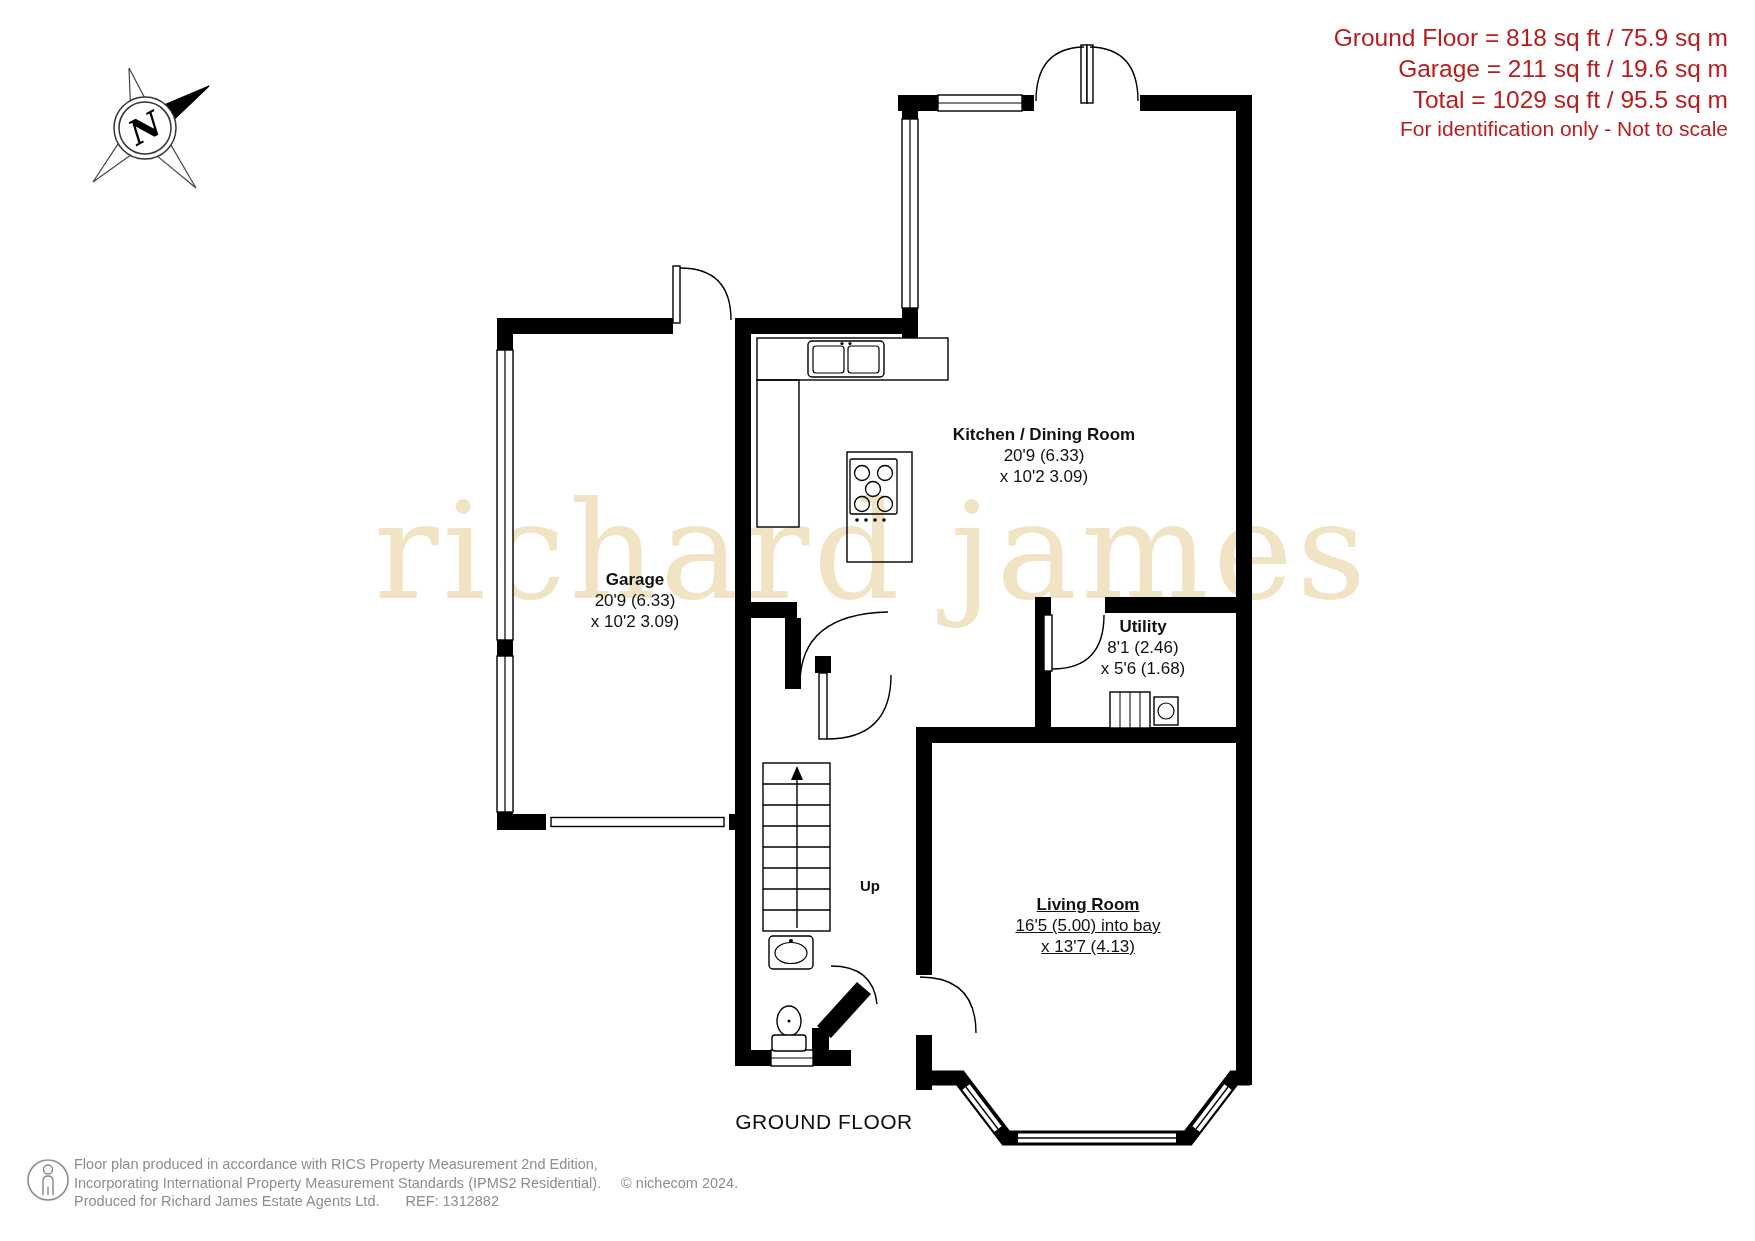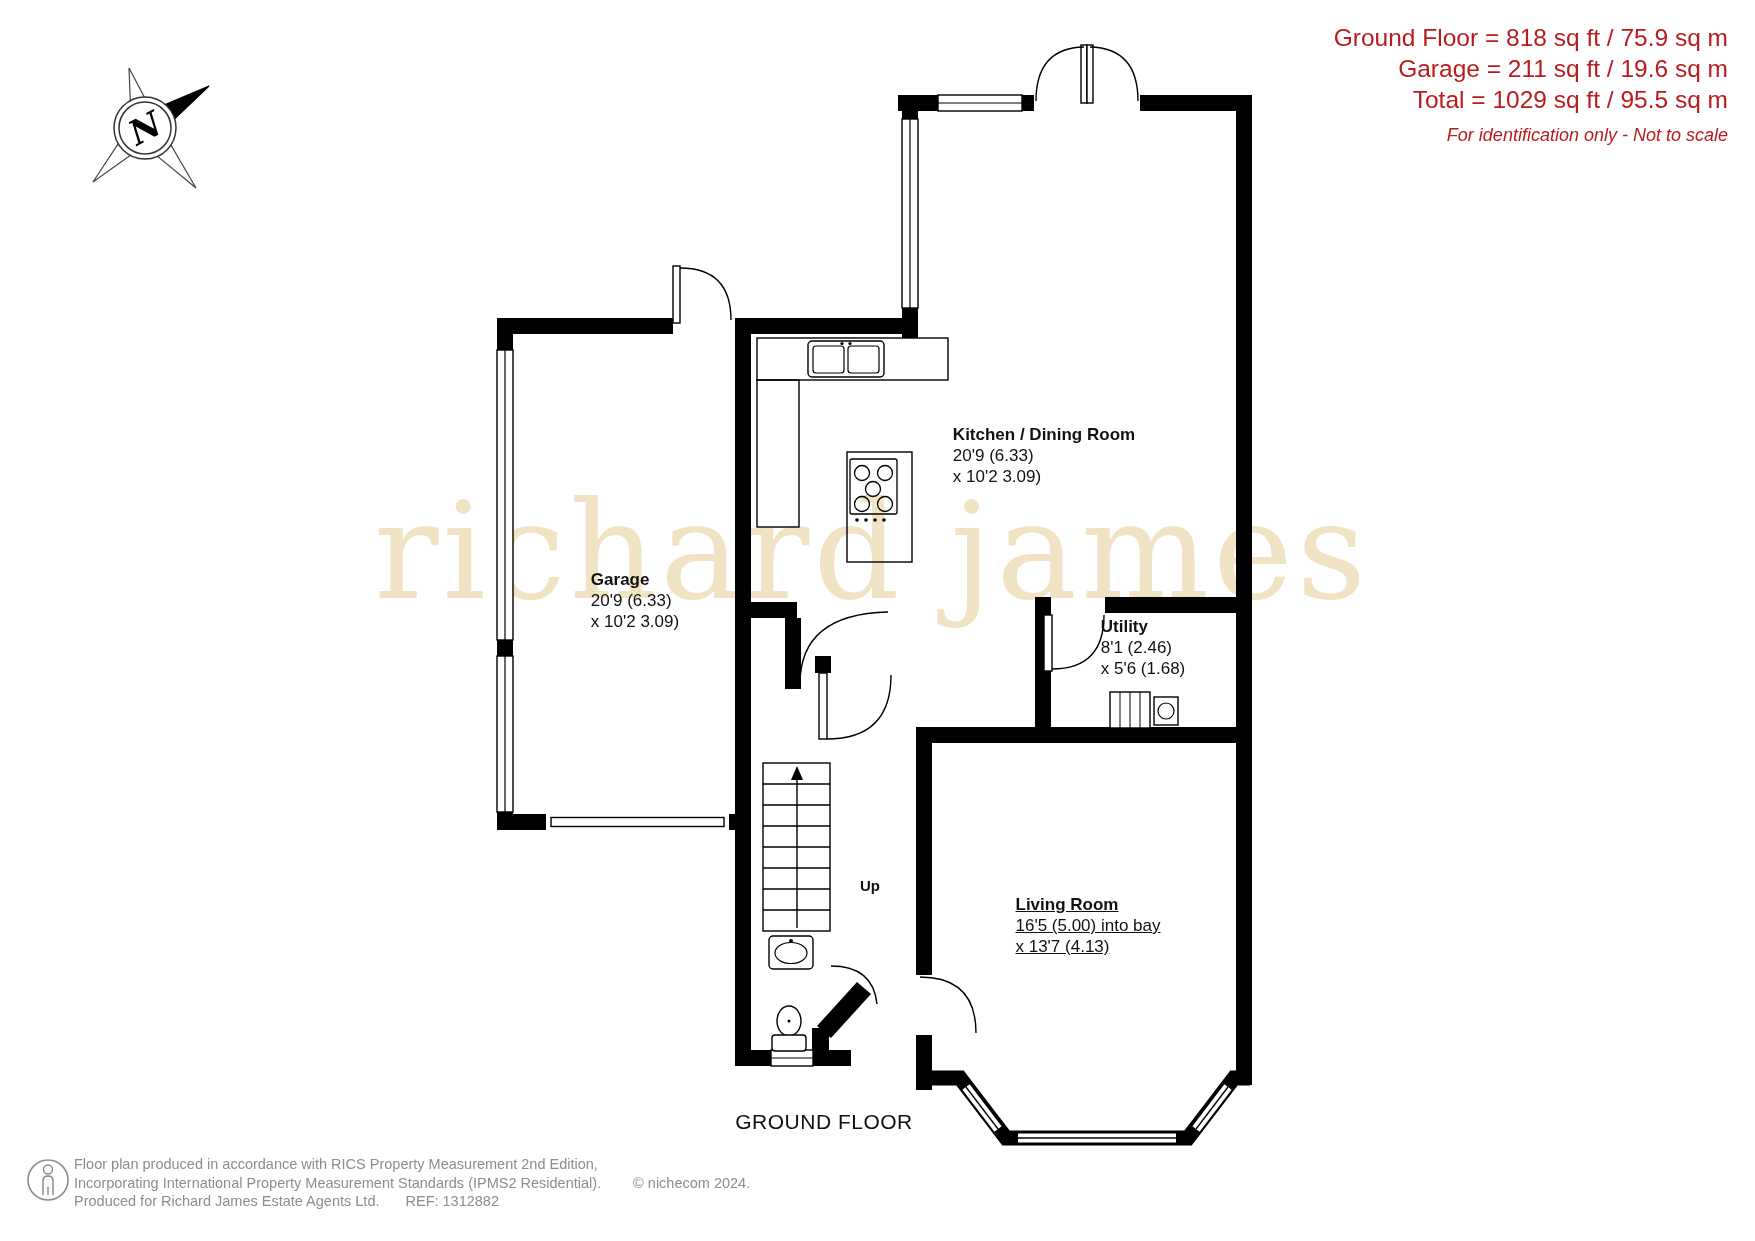--- a/index.html
+++ b/index.html
@@ -7,36 +7,36 @@
           font-family:"Liberation Sans", sans-serif;}
   
   #watermark{position:absolute;left:872px;top:484px;transform:translateX(-50%);
              font-family:"DejaVu Serif", serif;font-size:135px;letter-spacing:4px;
              color:#f1e4c4;white-space:nowrap;z-index:1;line-height:1;}
   
   #plan{position:absolute;left:0;top:0;z-index:2;}
   
   #area-summary{position:absolute;right:27px;top:22px;z-index:3;text-align:right;
                 color:#b91c1c;font-size:24.5px;line-height:31px;}
-  #area-summary .small{font-size:18px;margin-top:9px;line-height:22px;font-style:italic;}
-  
-  .room-label{position:absolute;z-index:3;text-align:left;color:#111;
+  #area-summary .small{font-size:21px;margin-top:3px;line-height:22px;}
+  
+  .room-label{position:absolute;z-index:3;text-align:center;color:#111;
               font-size:17px;line-height:21px;transform:translateX(-50%);white-space:nowrap;}
   .room-label .rname{font-weight:bold;}
   #lbl-kitchen{left:1044px;top:424px;}
   #lbl-garage{left:635px;top:548px;margin-top:21px;}
   #lbl-utility{left:1143px;top:616px;}
   #lbl-living{left:1088px;top:894px;text-decoration:underline;}
   #up-label{position:absolute;left:860px;top:877px;z-index:3;font-size:15px;font-weight:bold;color:#111;}
   #floor-label{position:absolute;left:824px;top:1110px;transform:translateX(-50%);z-index:3;
                font-size:21px;font-weight:normal;letter-spacing:.5px;color:#111;white-space:nowrap;}
   
   #footer{position:absolute;left:74px;top:1155px;z-index:3;color:#8a8e90;
           font-size:14.5px;line-height:18.5px;}
-  #footer .gap1{margin-left:32px;}
+  #footer .gap1{margin-left:20px;}
   #footer .gap2{margin-left:26px;}
   #footer-icon{position:absolute;left:26px;top:1157px;z-index:3;}
 </style>
 </head>
 <body>
 
 <div id="canvas">
 
   <div id="watermark">richard james</div>
 

